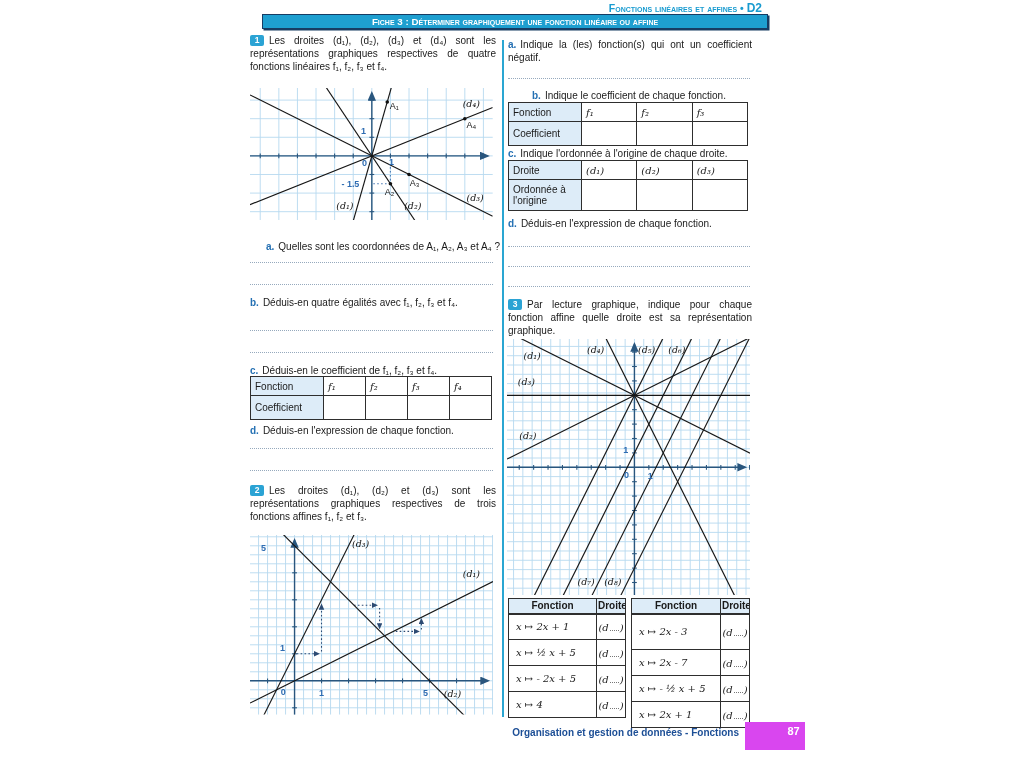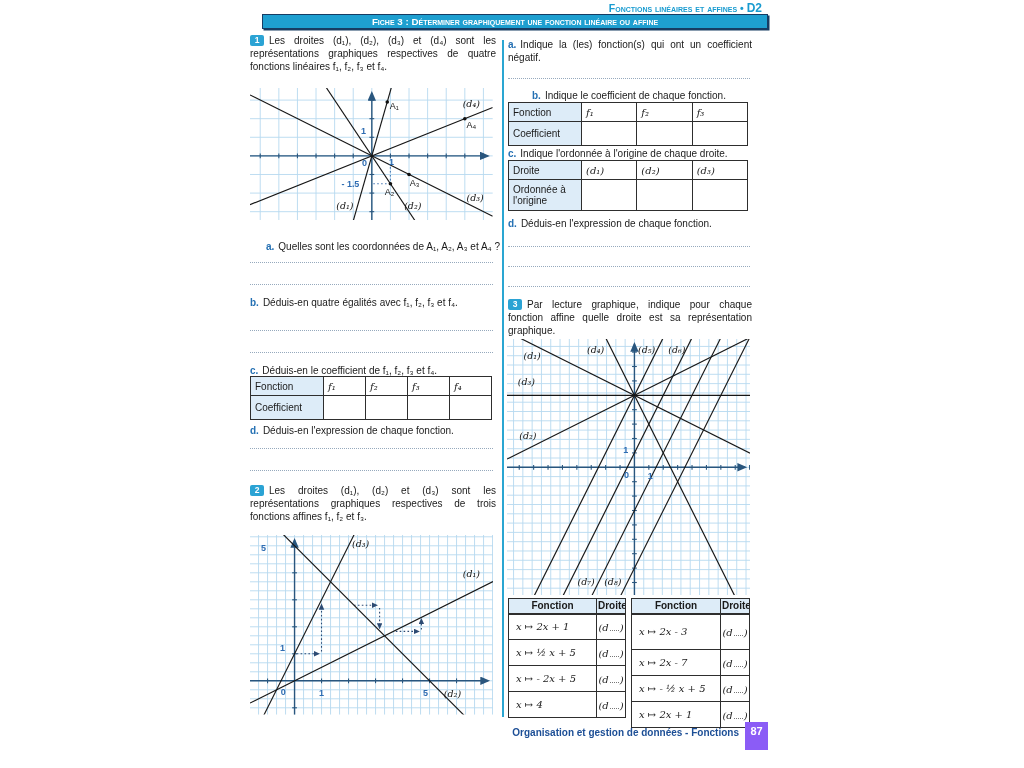--- a/index.html
+++ b/index.html
@@ -23,21 +23,21 @@
   .wtable td{border:1px solid #2e2e2e;padding:1px 4px;overflow:hidden;}
   .wtable .hcell{background:#ddecf8;}
   .mathhead{font-family:"DejaVu Serif",serif;font-style:italic;text-align:left;}
   .mtable{font-size:10px;}
   .mtable td{border:1px solid #2e2e2e;overflow:hidden;}
   .mtable .mhead{background:#ddecf8;font-weight:bold;text-align:center;border-bottom:2px solid #2e2e2e;}
   .fncell{font-family:"DejaVu Serif",serif;font-style:italic;padding:0 0 0 7px;}
   .drcell{font-family:"DejaVu Serif",serif;font-style:italic;text-align:center;}
   .blank{display:inline-block;width:9px;border-bottom:1px dotted #777;height:9px;margin:0 1px;}
   .footer-text{color:#1d4f96;font-weight:bold;font-size:10px;}
-  .pagebox{background:#8b5cf6;color:#fff;font-weight:bold;font-size:11px;text-align:center;}
+  .pagebox{background:#d946ef;color:#fff;font-weight:bold;font-size:11px;text-align:center;padding-left:37px;}
   .gl-label{font:italic 9.5px "DejaVu Serif",serif;fill:#111;text-anchor:middle;}
   .gp-label{font:9px "Liberation Sans",sans-serif;fill:#111;text-anchor:middle;}
   .gt-label{font:bold 9px "Liberation Sans",sans-serif;fill:#2e6cb2;text-anchor:middle;}
 </style>
 </head>
 <body>
 
 <div id="page">
 
   <div class="abs hdr-right" style="top:1px;right:262px;width:400px">

